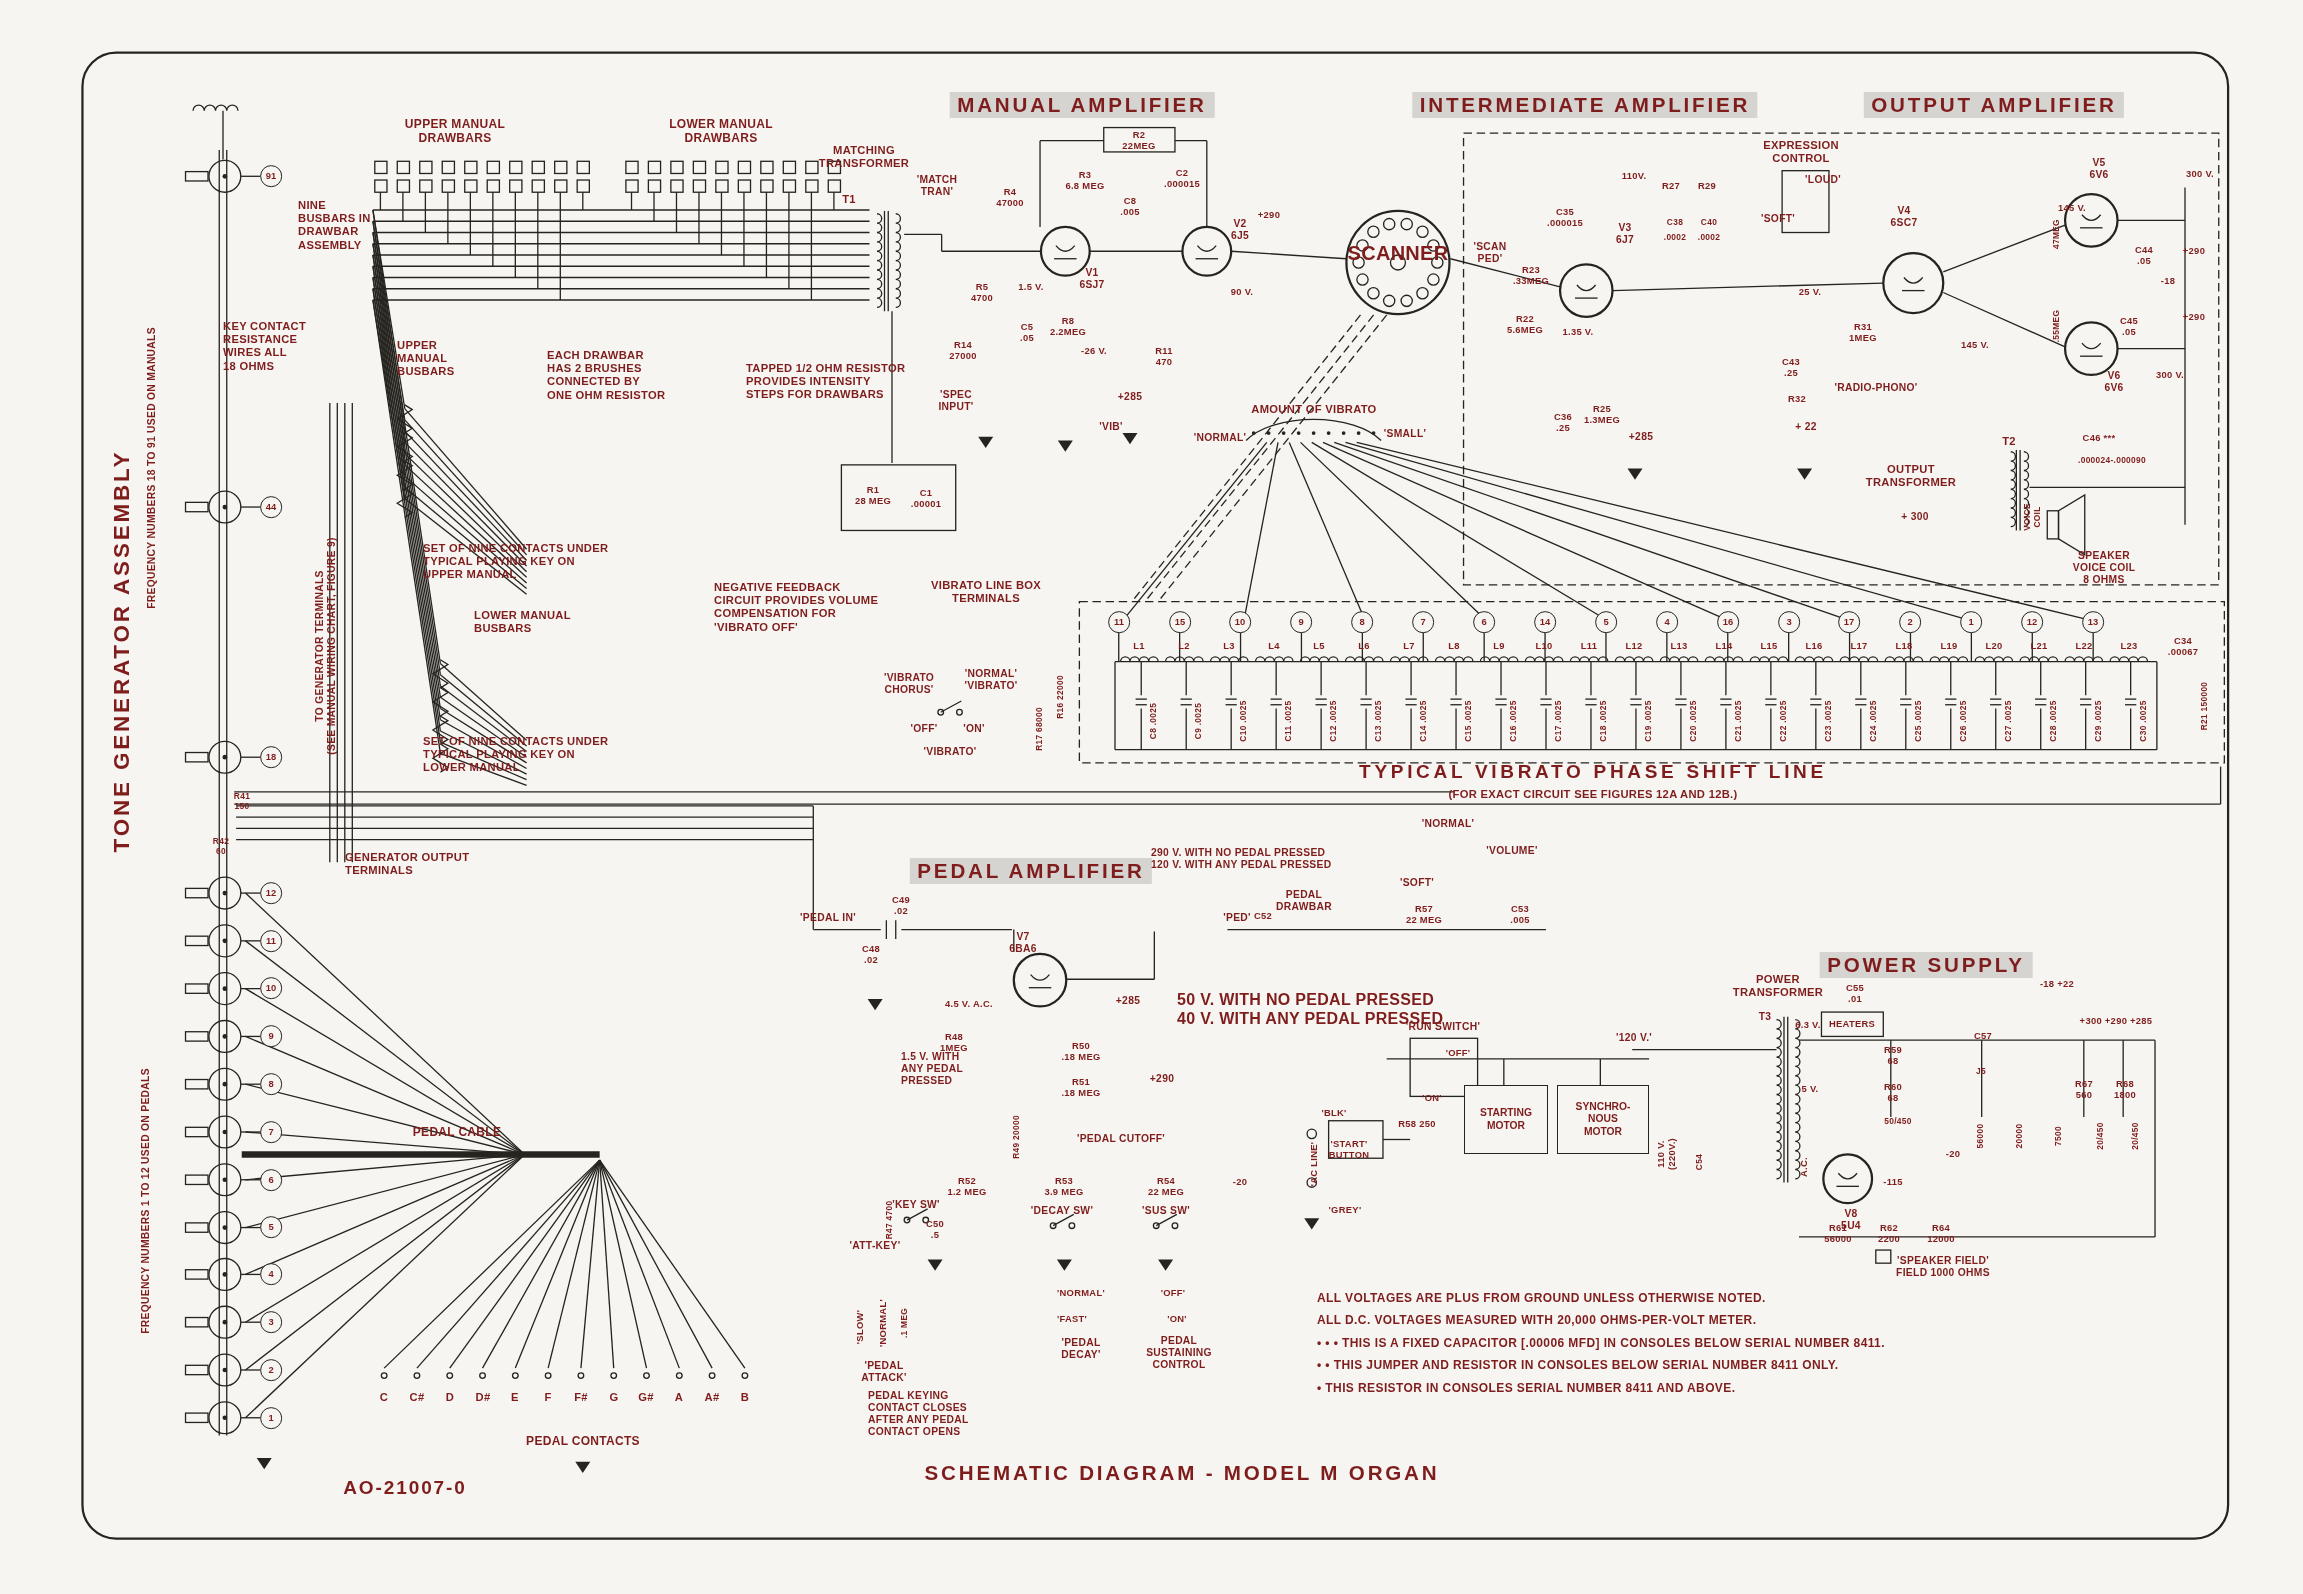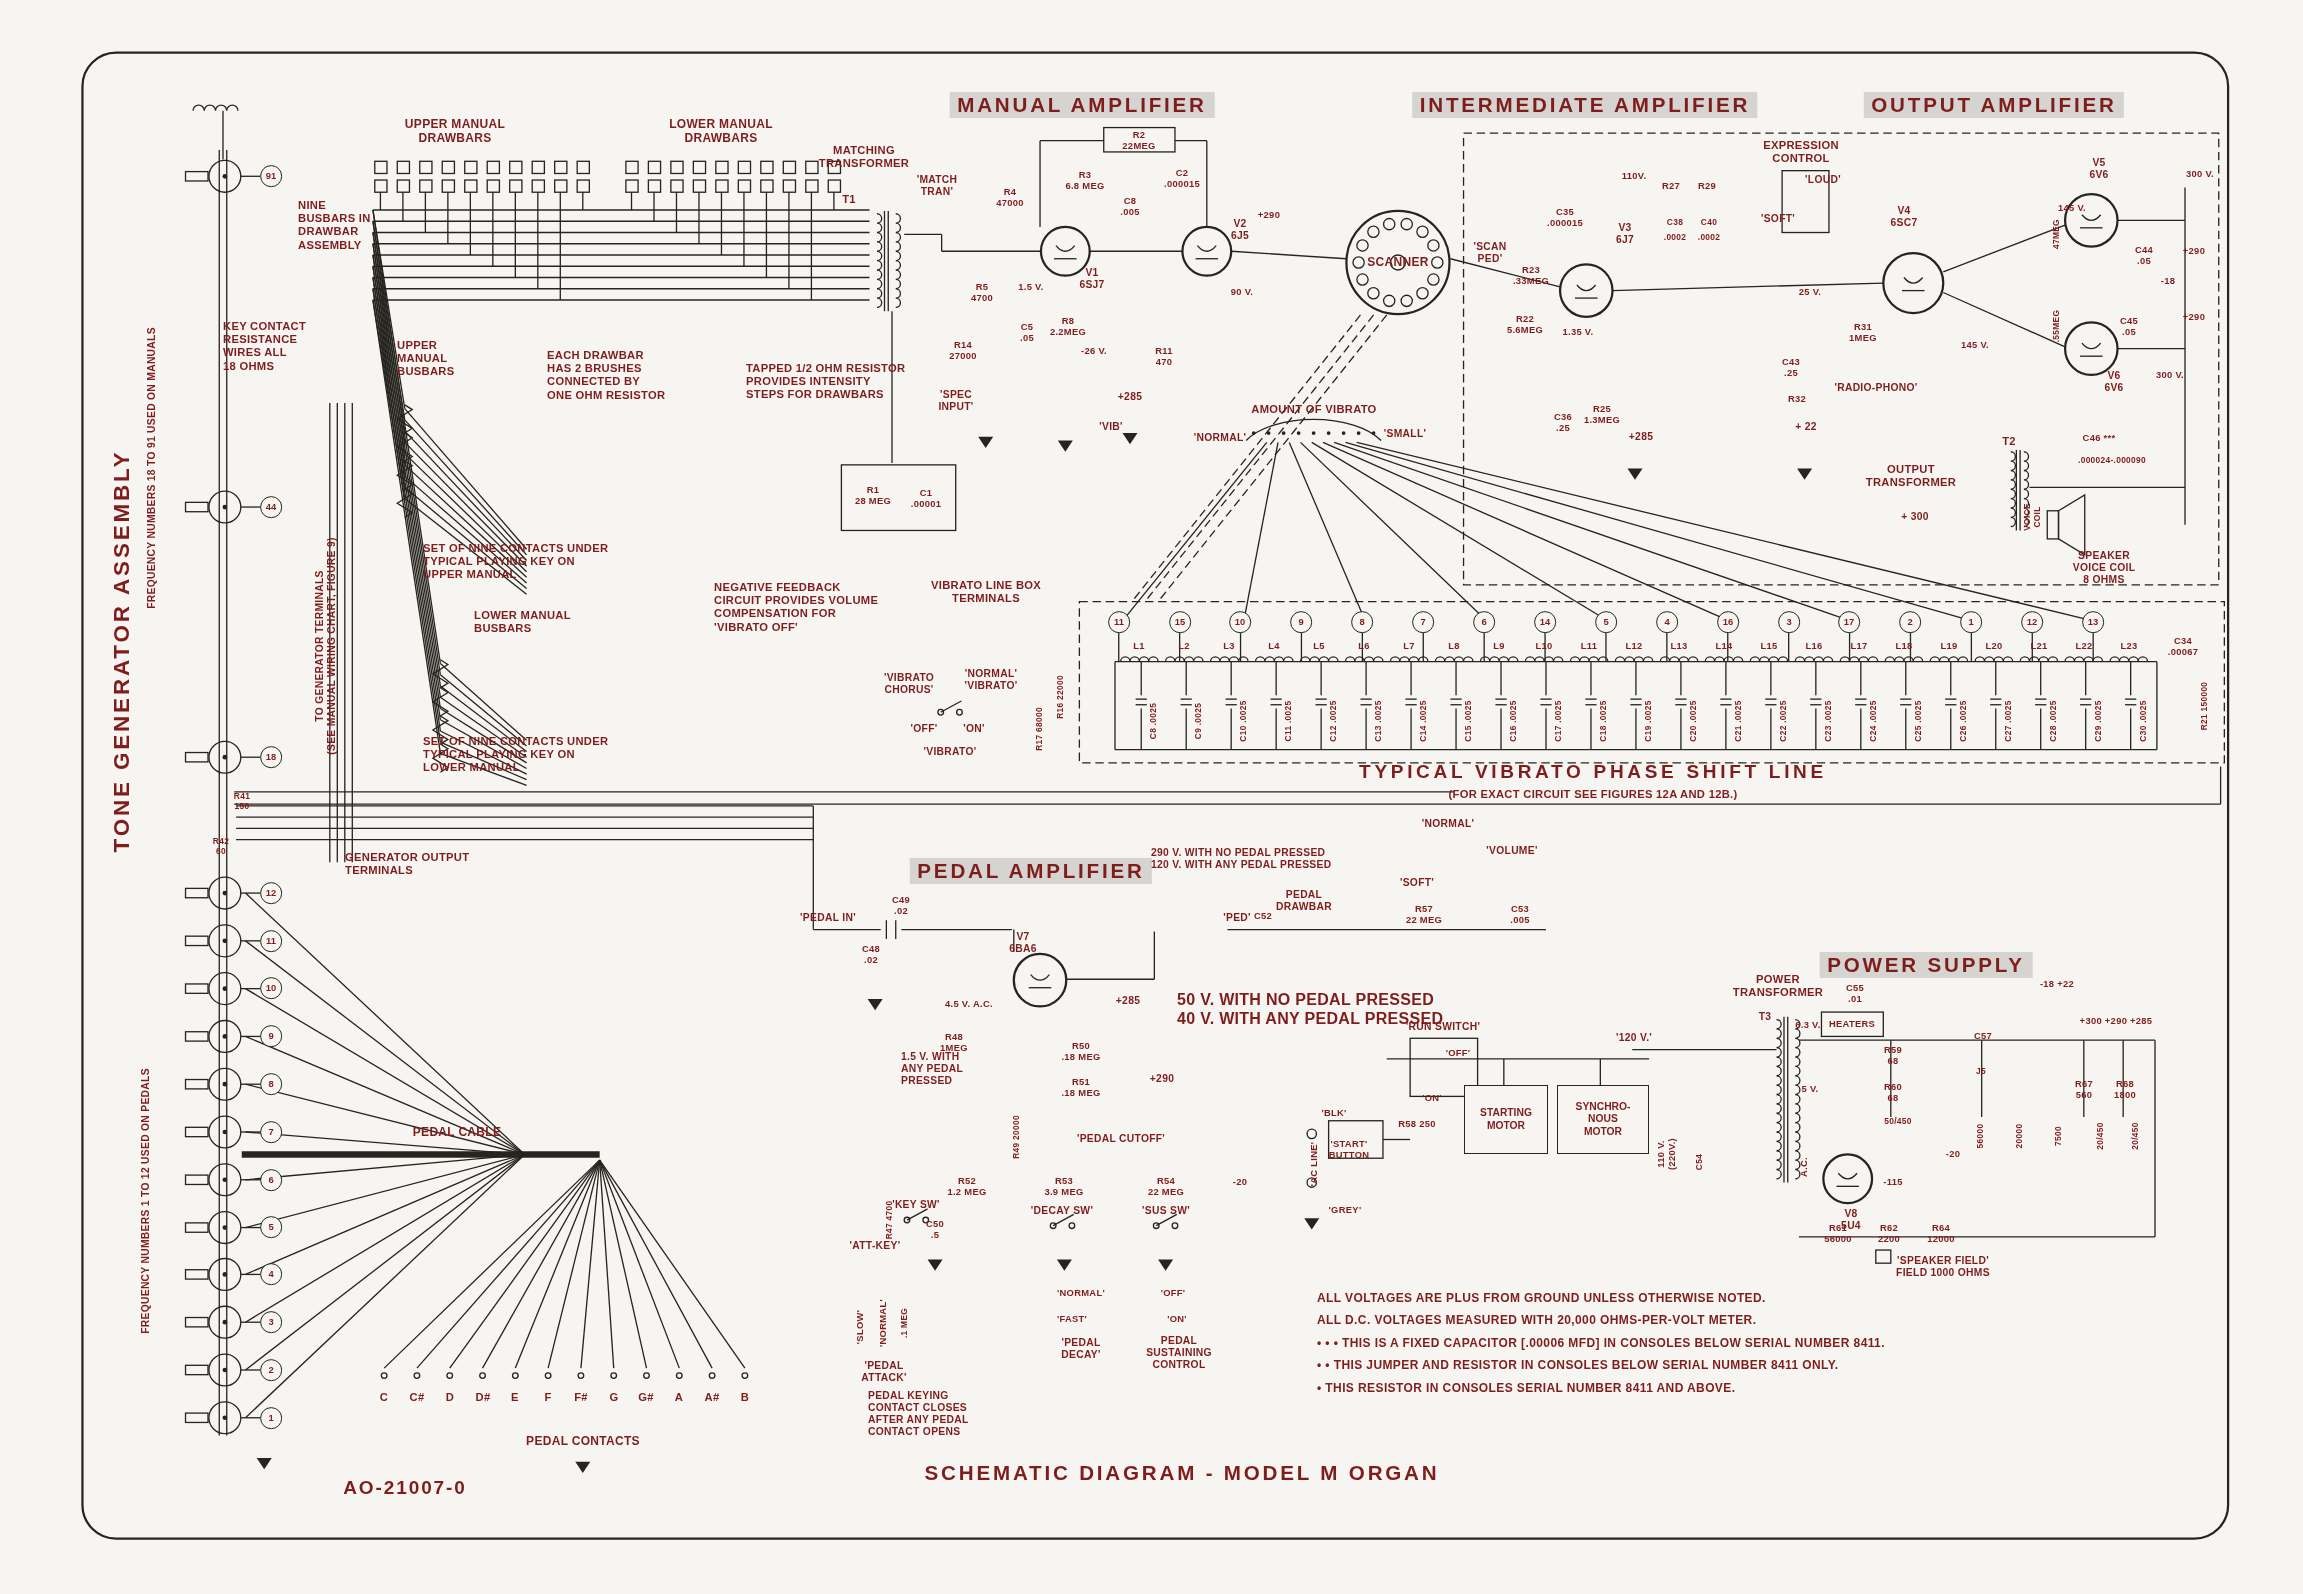--- a/index.html
+++ b/index.html
@@ -634,21 +634,21 @@
       <div class="lbl" style="left: 1094px; top: 351px; font-size: 9.4px;">-26 V.</div>
       <div class="lbl" style="left: 963px; top: 350px; font-size: 9.4px;">R14
 27000</div>
       <div class="lbl" style="left: 956px; top: 401px; font-size: 10.3px;">'SPEC
 INPUT'</div>
       <div class="lbl" style="left: 1164px; top: 356px; font-size: 9.4px;">R11
 470</div>
       <div class="lbl" style="left: 1130px; top: 397px; font-size: 10.3px;">+285</div>
       <div class="lbl" style="left: 1242px; top: 292px; font-size: 9.4px;">90 V.</div>
       <div class="lbl" style="left: 1269px; top: 215px; font-size: 9.4px;">+290</div>
-      <div class="lbl" style="left: 1398px; top: 262px; font-size: 12px;">SCANNER</div>
+      <div class="lbl" style="left: 1398px; top: 254px; font-size: 20px;">SCANNER</div>
       <div class="lbl" style="left: 1490px; top: 253px; font-size: 10.3px;">'SCAN
 PED'</div>
       <div class="lbl" style="left: 1314px; top: 410px; font-size: 11.2px;">AMOUNT OF VIBRATO</div>
       <div class="lbl" style="left: 1220px; top: 438px; font-size: 10.3px;">'NORMAL'</div>
       <div class="lbl" style="left: 1405px; top: 434px; font-size: 10.3px;">'SMALL'</div>
       <div class="lbl" style="left: 1111px; top: 427px; font-size: 10.3px;">'VIB'</div>
       <div class="lbl" style="left: 1565px; top: 217px; font-size: 9.4px;">C35
 .000015</div>
       <div class="lbl" style="left: 1634px; top: 176px; font-size: 9.4px;">110V.</div>
       <div class="lbl" style="left: 1671px; top: 186px; font-size: 9.4px;">R27</div>

